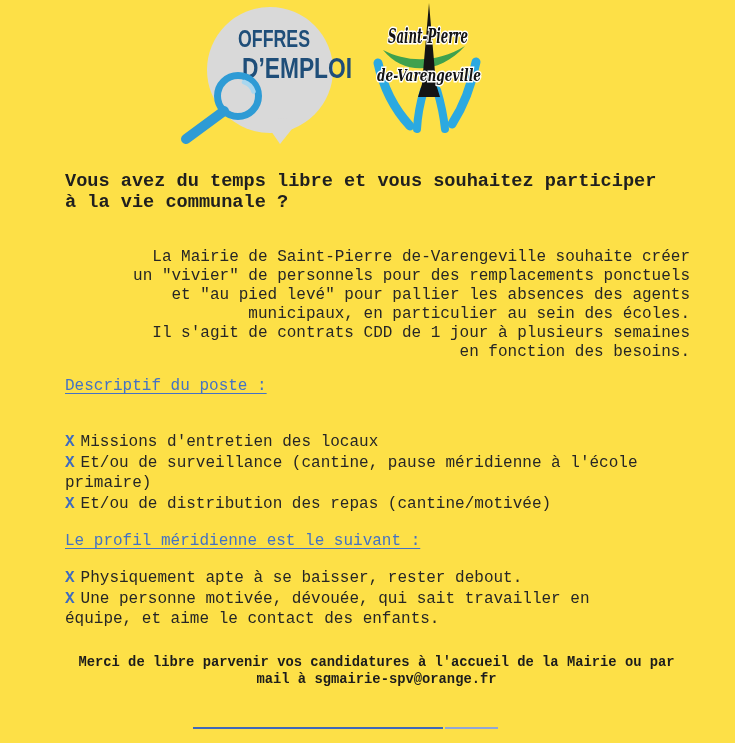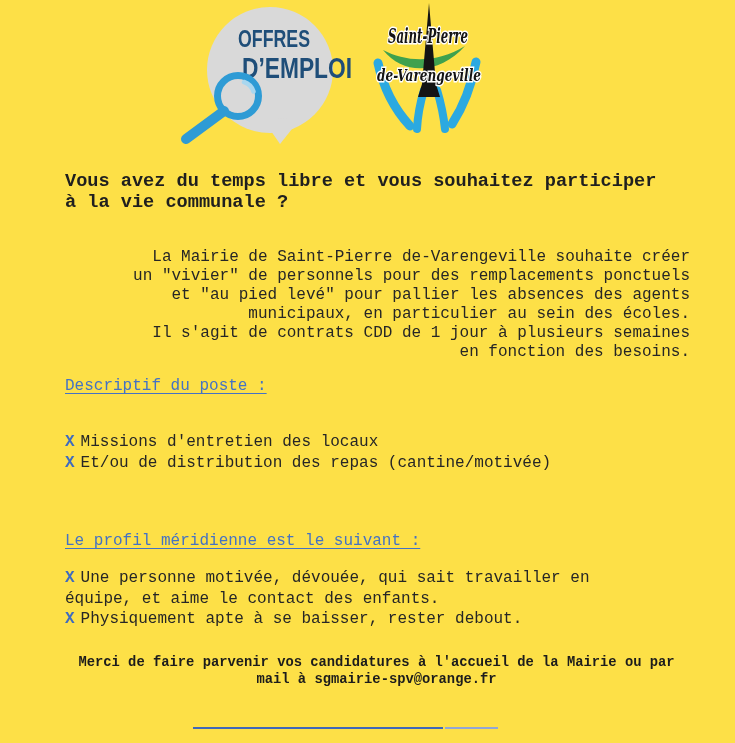--- a/index.html
+++ b/index.html
@@ -87,30 +87,32 @@
 un "vivier" de personnels pour des remplacements ponctuels
 et "au pied levé" pour pallier les absences des agents
 municipaux, en particulier au sein des écoles.
 Il s'agit de contrats CDD de 1 jour à plusieurs semaines
 en fonction des besoins.</div>
 
   <div class="abs section-heading h2a" style="color:#4472C4;">Descriptif du poste :</div>
 
   <div class="abs list list1">
     <div class="li"><span class="x" style="color:#3F6BBF;">X</span><span>Missions d'entretien des locaux</span></div>
+    <div class="li"><span class="x" style="color:#3F6BBF;">X</span><span>Et/ou de surveillance (cantine, pause méridienne à l'école
+primaire)</span></div>
     <div class="li"><span class="x" style="color:#3F6BBF;">X</span><span>Et/ou de distribution des repas (cantine/motivée)</span></div>
   </div>
 
   <div class="abs section-heading h2b" style="color:#4472C4;">Le profil méridienne est le suivant :</div>
 
   <div class="abs list list2">
+    <div class="li"><span class="x" style="color:#3F6BBF;">X</span><span>Physiquement apte à se baisser, rester debout.</span></div>
     <div class="li"><span class="x" style="color:#3F6BBF;">X</span><span>Une personne motivée, dévouée, qui sait travailler en
 équipe, et aime le contact des enfants.</span></div>
-    <div class="li"><span class="x" style="color:#3F6BBF;">X</span><span>Physiquement apte à se baisser, rester debout.</span></div>
   </div>
 
-  <div class="abs footer-note pre">Merci de faire parvenir vos candidatures à l'accueil de la Mairie ou par
+  <div class="abs footer-note pre">Merci de libre parvenir vos candidatures à l'accueil de la Mairie ou par
 mail à sgmairie-spv@orange.fr</div>
 
   <div class="abs sig-line" style="left:193px; top:727px; width:250px; border-color:#4068B8;"></div>
   <div class="abs sig-line" style="left:445px; top:727px; width:53px; border-color:#92A7D6;"></div>
 
 </div>
 
 </body></html>

